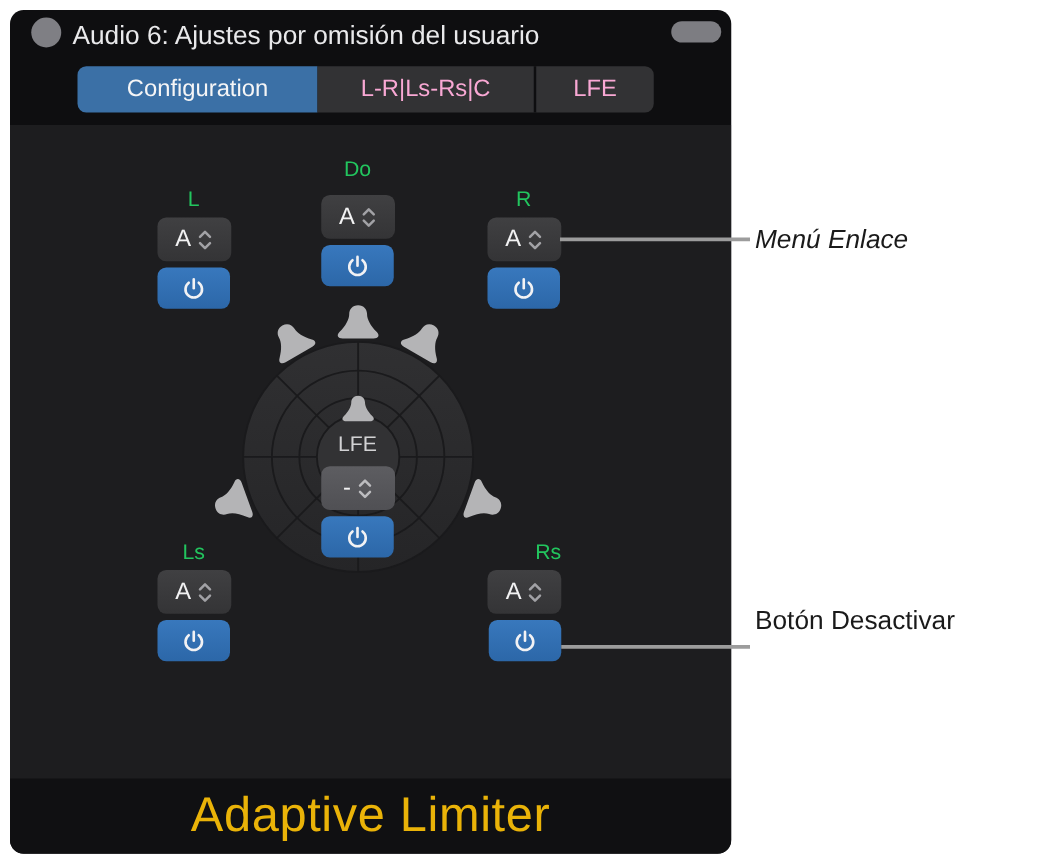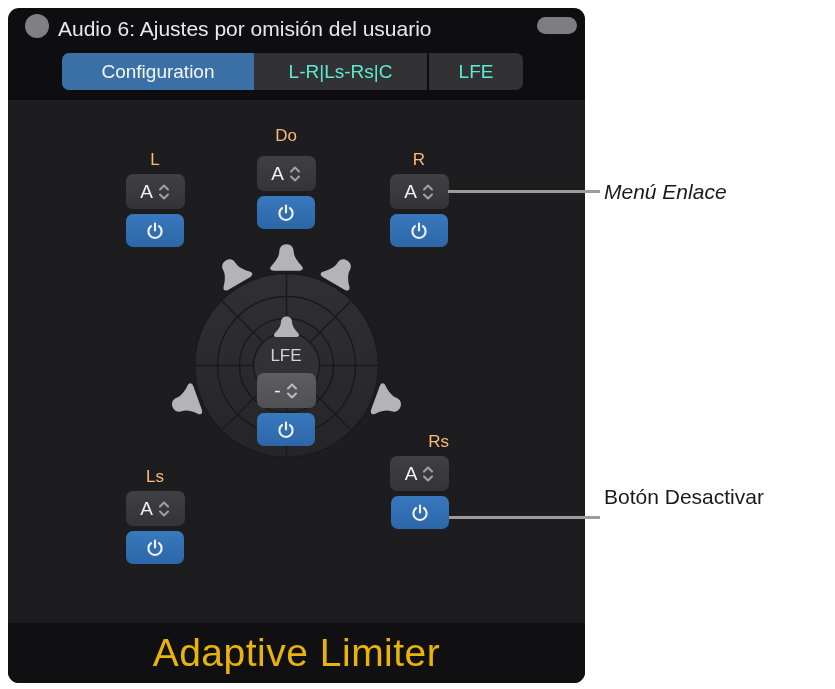--- a/index.html
+++ b/index.html
@@ -24,39 +24,39 @@
     font-size:21px;color:#e9e9eb;white-space:nowrap;
   }
   .lozenge{
     position:absolute;right:8px;top:9px;width:40px;height:17px;border-radius:9px;
     background:#7d7d82;border:none;padding:0;
   }
   
   .tabs{position:absolute;left:54px;top:45px;height:37px;display:flex;}
   .tab{
     height:37px;display:flex;align-items:center;justify-content:center;
-    font-size:19px;color:#5eead4;background:#323234;border:none;padding:0;
+    font-size:19px;color:#f9a8d4;background:#323234;border:none;padding:0;
     font-family:inherit;
   }
   .tab.selected{background:#3b70a6;color:#f5f5f6;border-radius:7px 0 0 7px;}
   .tab.mid{width:175px;border-right:2px solid #0e0e10;}
   .tab.first{width:192px;}
   .tab.last{width:94px;border-radius:0 7px 7px 0;}
   
   .content{
     position:absolute;left:0;top:92px;width:100%;height:523px;background:#1d1d1f;
   }
   
   .panner{position:absolute;left:148px;top:227px;width:261px;height:261px;}
   
   .channel{
     position:absolute;width:60px;display:flex;flex-direction:column;align-items:center;
   }
   .ch-label{
-    height:20px;line-height:20px;font-size:17px;color:#fdba74;
+    height:20px;line-height:20px;font-size:17px;color:#22c55e;
     margin-bottom:var(--mb,4px);text-align:center;
   }
   .ch-menu{
     width:59px;height:35px;border-radius:7px;
     background:linear-gradient(#404042,#343436);
     display:flex;align-items:center;justify-content:center;gap:5px;
     margin-bottom:5px;cursor:default;
   }
   .channel.lfe .ch-menu{background:linear-gradient(#5d5d61,#505054);}
   .ch-menu-val{font-size:19px;color:#f2f2f3;}
@@ -193,21 +193,21 @@
       </svg>
     </div>
     <button class="ch-power">
       <svg width="20" height="20" viewBox="0 0 20 20">
         <path d="M6 5.2 A6.6 6.6 0 1 0 14 5.2" fill="none" stroke="#f2f2f4" stroke-width="2.1" stroke-linecap="round"></path>
         <line x1="10" y1="2.5" x2="10" y2="9.5" stroke="#f2f2f4" stroke-width="2.1" stroke-linecap="round"></line>
       </svg>
     </button>
   </div>
 
-  <div class="channel" style="left:117px;top:424px;margin-top:35px;--mb:4px;">
+  <div class="channel" style="left:117px;top:424px;--mb:4px;">
     <div class="ch-label">Ls</div>
     <div class="ch-menu">
       <span class="ch-menu-val">A</span>
       <svg width="12" height="18" viewBox="0 0 12 18">
         <path d="M2 6.5 L6 2.5 L10 6.5" fill="none" stroke="#a2a2a6" stroke-width="2" stroke-linecap="round" stroke-linejoin="round"></path>
         <path d="M2 11.5 L6 15.5 L10 11.5" fill="none" stroke="#a2a2a6" stroke-width="2" stroke-linecap="round" stroke-linejoin="round"></path>
       </svg>
     </div>
     <button class="ch-power">
       <svg width="20" height="20" viewBox="0 0 20 20">

